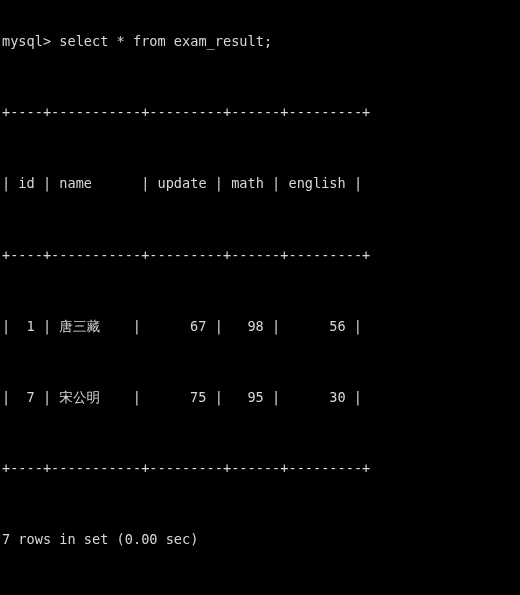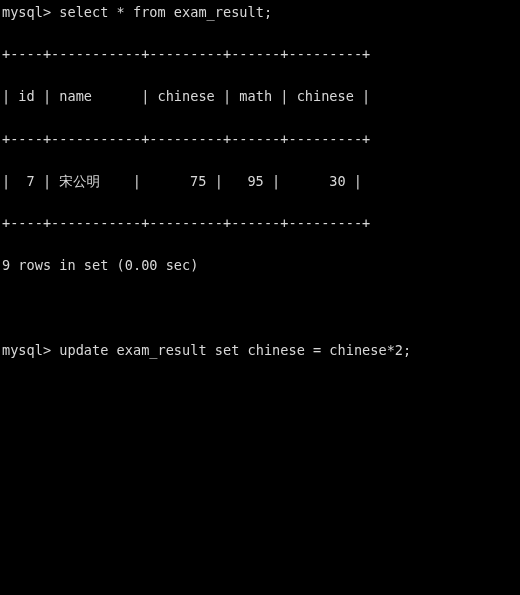--- a/index.html
+++ b/index.html
@@ -25,41 +25,43 @@
     box-sizing: border-box;
     white-space: pre;
     -webkit-font-smoothing: none;
     font-kerning: none;
     font-variant-ligatures: none;
   }
   .line {
     white-space: pre;
     height: 21.1px;
     display: block;
+    margin-top: 29px;
   }
   .blank {
     height: 21.1px;
     display: block;
   }
   
   .cjk {
     font-family: "DejaVu Sans", "Liberation Sans", sans-serif;
     font-size: 13.6px;
   }
 </style>
 </head>
 <body>
 
 <div id="terminal"><span class="line">mysql&gt; select * from exam_result;</span>
 <span class="line">+----+-----------+---------+------+---------+</span>
-<span class="line">| id | name      | chinese | math | chinese |</span>
+<span class="line">| id | name      | update | math | english |</span>
 <span class="line">+----+-----------+---------+------+---------+</span>
+<span class="line">|  1 | <span class="cjk">唐</span><span class="cjk">三</span><span class="cjk">藏</span>    |      67 |   98 |      56 |</span>
 <span class="line">|  7 | <span class="cjk">宋</span><span class="cjk">公</span><span class="cjk">明</span>    |      75 |   95 |      30 |</span>
 <span class="line">+----+-----------+---------+------+---------+</span>
-<span class="line">9 rows in set (0.00 sec)</span>
+<span class="line">7 rows in set (0.00 sec)</span>
 <span class="blank"> </span>
 <span class="line">mysql&gt; update exam_result set chinese = chinese*2;</span>
 
 
 
 
 
 
 
 

